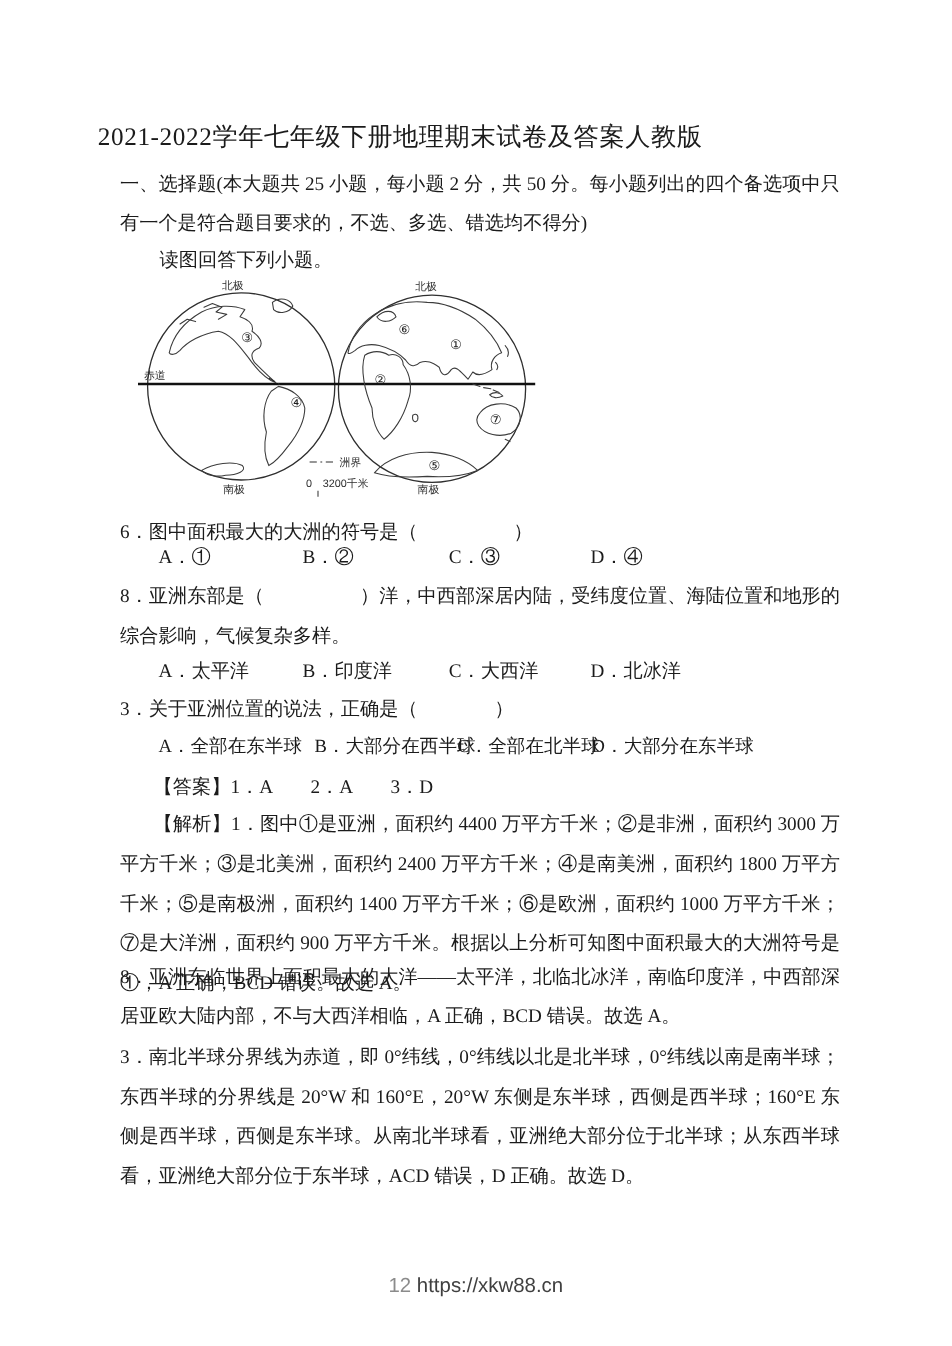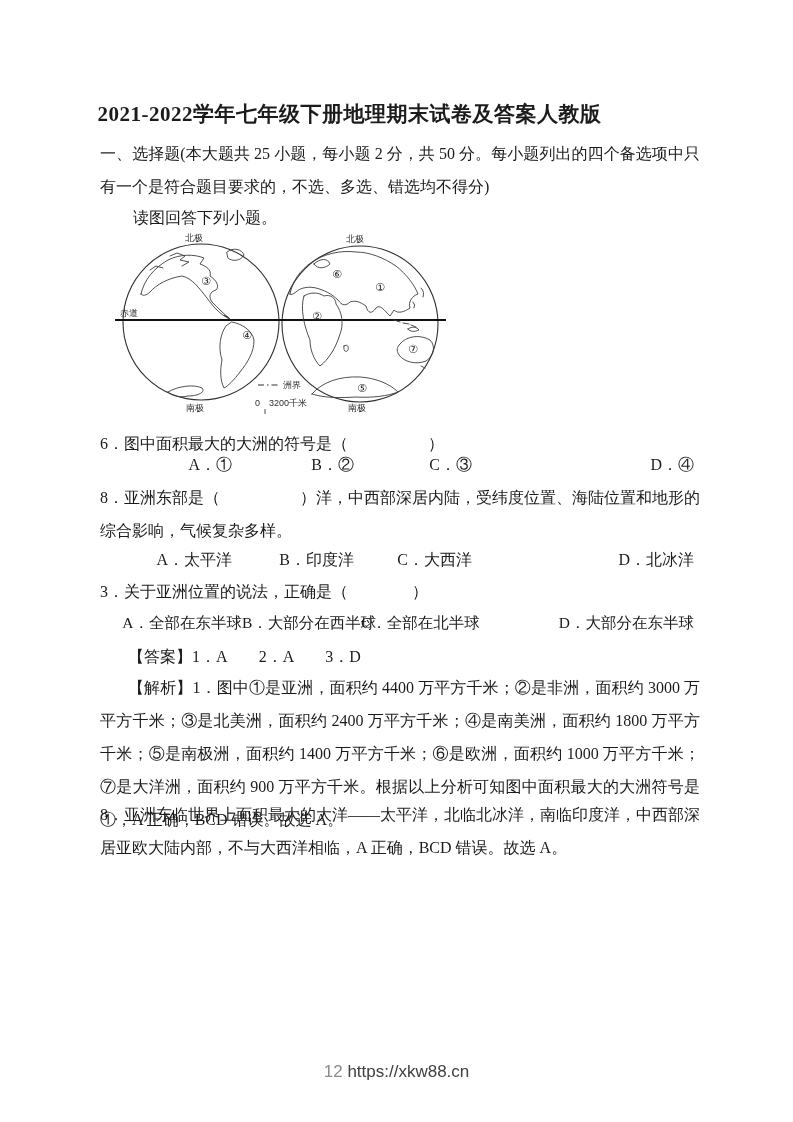--- a/index.html
+++ b/index.html
@@ -3,30 +3,30 @@
 <meta charset="utf-8">
 <style>
   html,body { margin:0; padding:0; background:#ffffff; }
   .page {
     position:relative; width:793px; height:1122px; background:#ffffff;
     font-family:"Liberation Serif","DejaVu Serif",serif; color:#1b1b1b;
     overflow:hidden;
   }
   .doc-title {
     position:absolute; top:100px; left:0; width:667px;
-    text-align:center; font-size:21px; font-weight:bold; letter-spacing:0.5px;margin-left:16px;
+    text-align:center; font-size:21px; font-weight:normal; letter-spacing:0.5px;
   }
   .para {
     position:absolute; left:100px; width:600px;
     font-size:16px; line-height:33px; text-align:justify;
   }
   .indent { text-indent:33px; text-align:left; }
   .opt-row {
-    position:absolute; left:112px; width:582px;
-    display:grid; font-size:16px; line-height:28px; white-space:nowrap;text-align:right;
+    position:absolute; left:132px; width:582px;
+    display:grid; font-size:16px; line-height:28px; white-space:nowrap;
   }
   .cols-a { grid-template-columns:120px 122px 118px auto; }
   .cols-b { grid-template-columns:130px 119px 112px auto; font-size:15.5px; }
   .bold-tag { font-weight:normal;margin-left:28px; }
   .answer-line { text-align:left; }
   .map-wrap { position:absolute; left:108px; top:230px; width:345px; height:196px; }
   .map-wrap svg { display:block; }
   .map-label { font-family:"Liberation Sans","DejaVu Sans",sans-serif; font-size:9px; fill:#2e2e2e; }
   .map-marker { font-family:"DejaVu Sans",sans-serif; font-size:11px; fill:#1e1e1e; }
   .coast { fill:none; stroke:#3c3c3c; stroke-width:0.9; stroke-linejoin:round; stroke-linecap:round; }
@@ -136,19 +136,20 @@
   </div>
 
   <div class="para answer-line" style="top:640px;">
     <span class="bold-tag">【答案】</span><span>1．A　　2．A　　3．D</span>
   </div>
 
   <div class="para" style="top:671px;">
     <span class="bold-tag">【解析】</span><span>1．图中①是亚洲，面积约 4400 万平方千米；②是非洲，面积约 3000 万平方千米；③是北美洲，面积约 2400 万平方千米；④是南美洲，面积约 1800 万平方千米；⑤是南极洲，面积约 1400 万平方千米；⑥是欧洲，面积约 1000 万平方千米；⑦是大洋洲，面积约 900 万平方千米。根据以上分析可知图中面积最大的大洲符号是①，A 正确，BCD 错误。故选 A。</span>
   </div>
   <div class="para" style="top:798px;">8．亚洲东临世界上面积最大的大洋——太平洋，北临北冰洋，南临印度洋，中西部深居亚欧大陆内部，不与大西洋相临，A 正确，BCD 错误。故选 A。</div>
+  <div class="para" style="top:865px;">3．南北半球分界线为赤道，即 0°纬线，0°纬线以北是北半球，0°纬线以南是南半球；东西半球的分界线是 20°W 和 160°E，20°W 东侧是东半球，西侧是西半球；160°E 东侧是西半球，西侧是东半球。从南北半球看，亚洲绝大部分位于北半球；从东西半球看，亚洲绝大部分位于东半球，ACD 错误，D 正确。故选 D。</div>
 
   <div class="page-footer">
     <span>12</span>
     <a href="#">https://xkw88.cn</a>
   </div>
 
 </div>
 
 </body></html>

